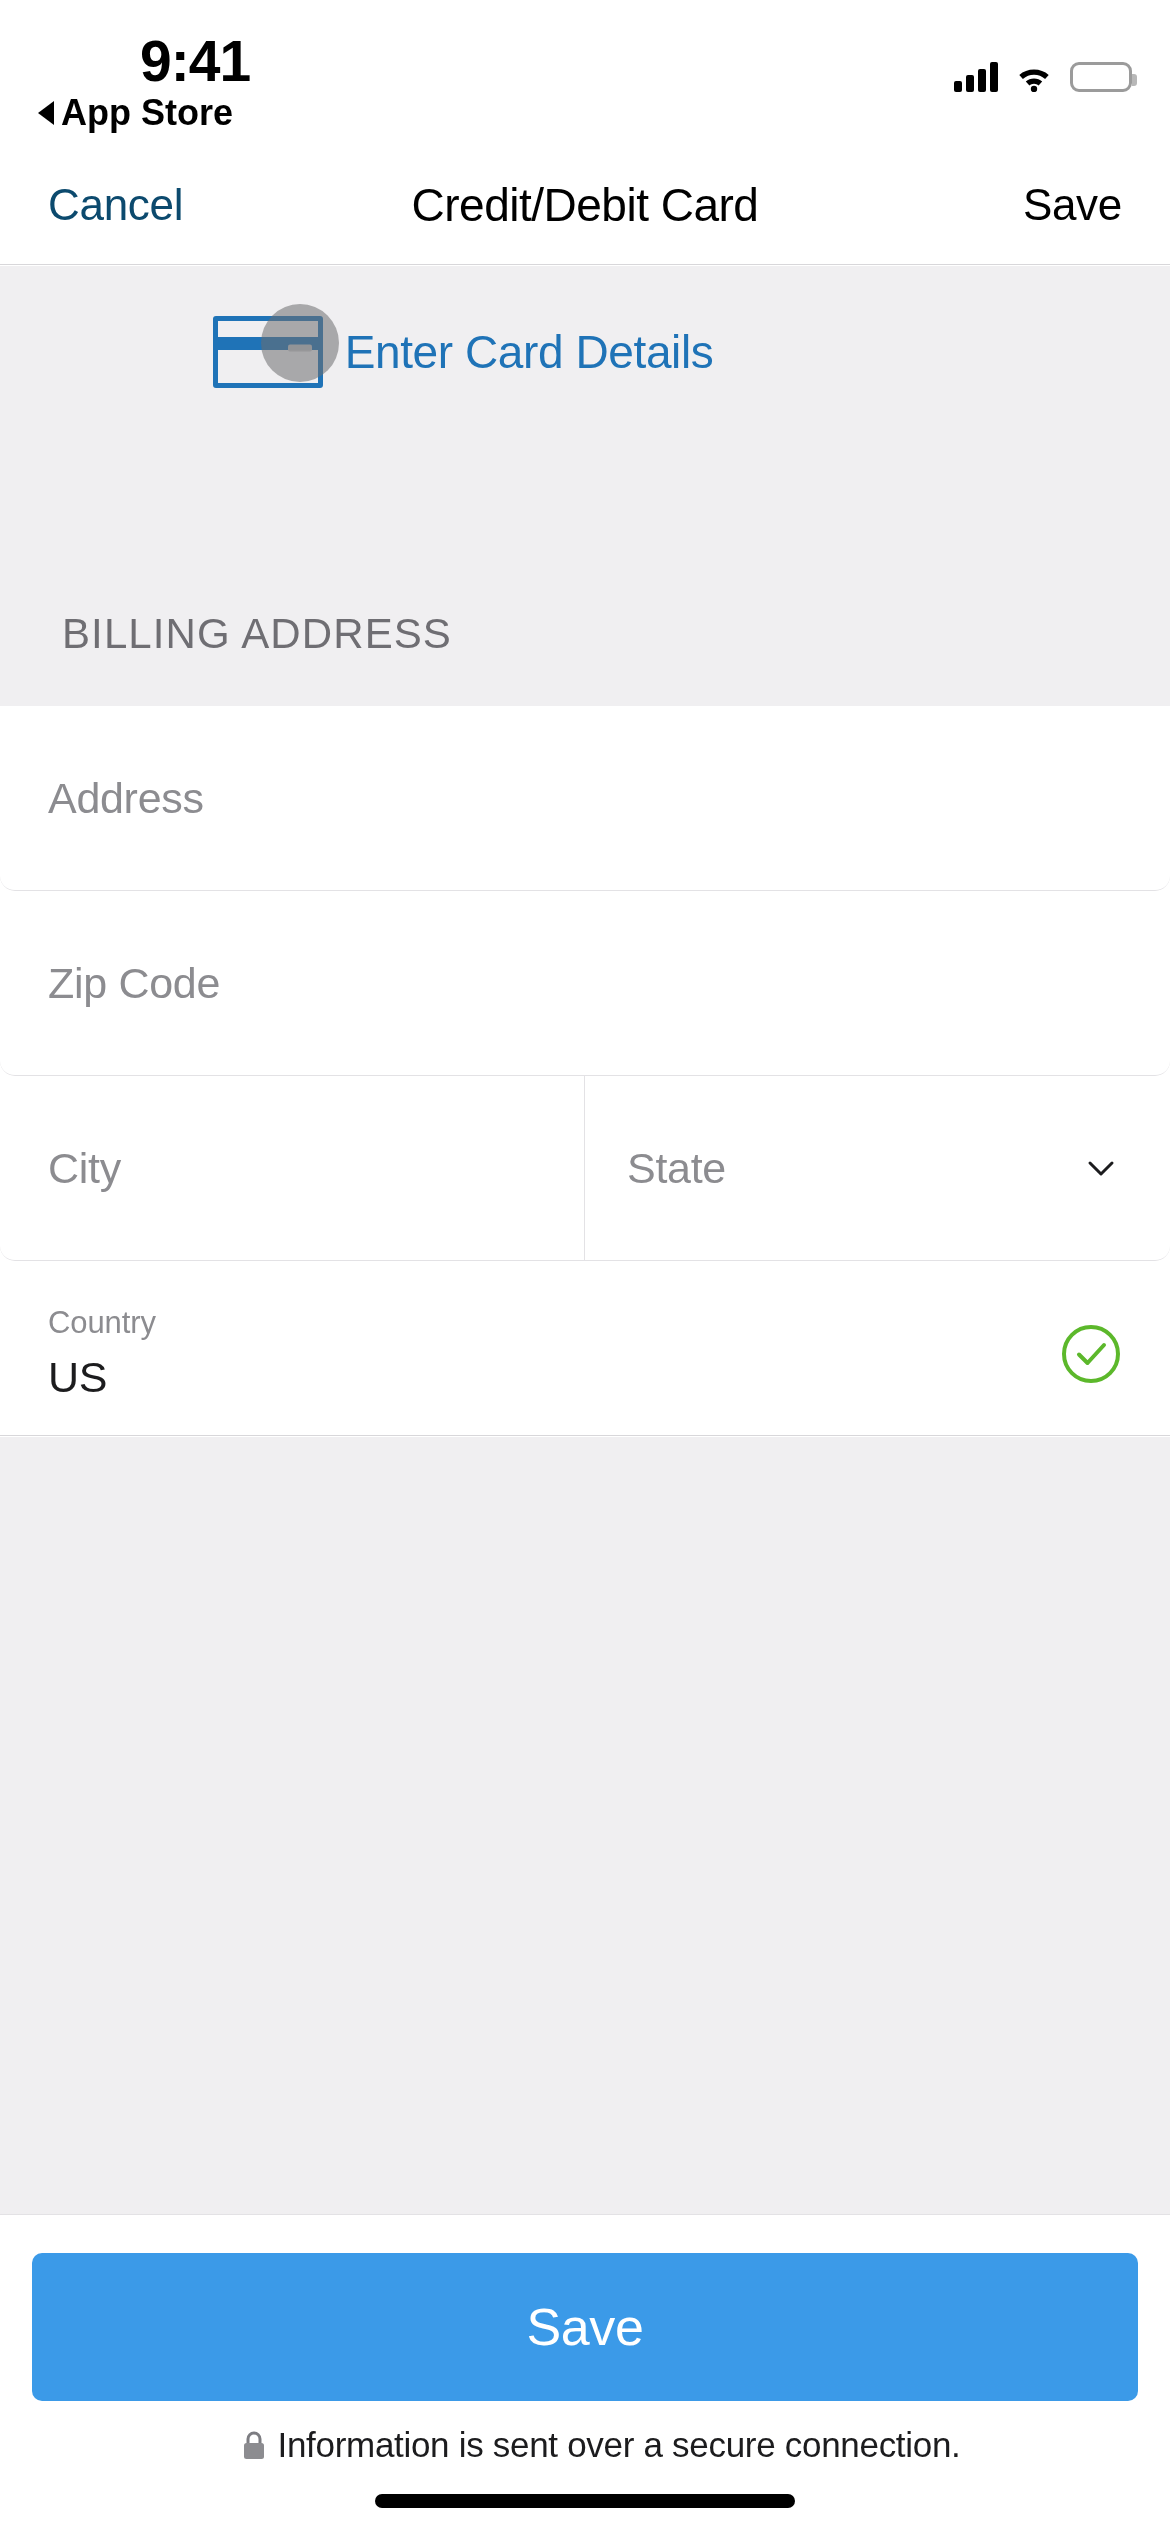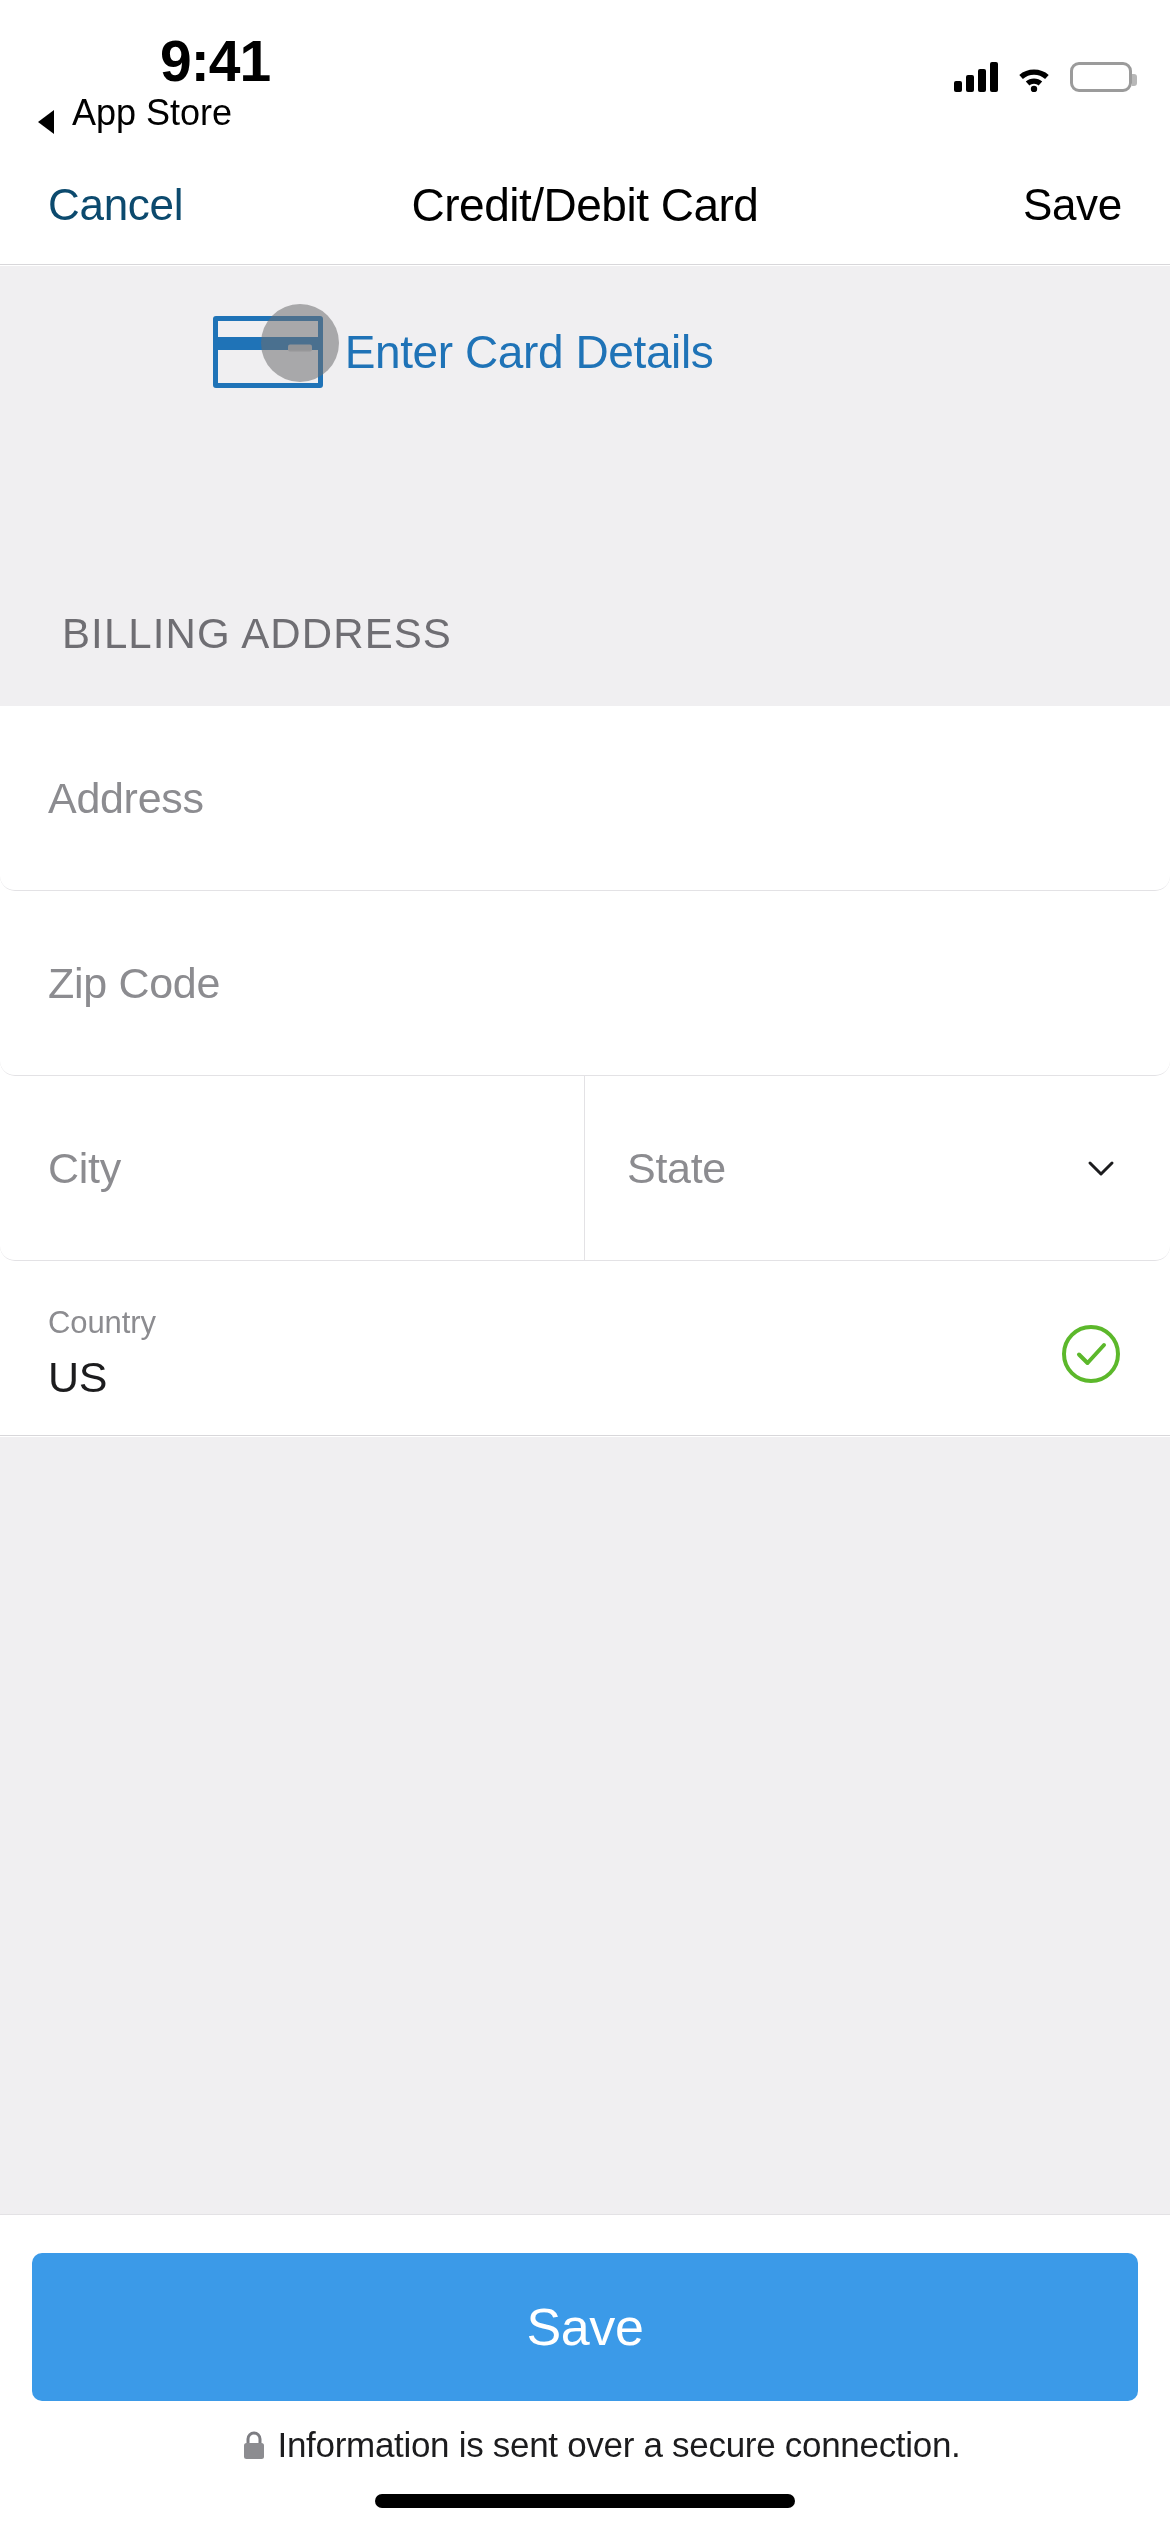--- a/index.html
+++ b/index.html
@@ -9,26 +9,26 @@
     font-family:"Liberation Sans", sans-serif;
     -webkit-font-smoothing:antialiased;
     overflow:hidden;
   }
   #screen { position:relative; width:1170px; height:2532px; background:#ffffff; }
 
   
   .statusbar { position:absolute; left:0; top:0; width:1170px; height:145px; background:#fff; }
   .sb-time {
     position:absolute; left:140px; top:28px;
-    font-size:57px; font-weight:700; letter-spacing:-1px; color:#000;margin-left:20px;
+    font-size:57px; font-weight:700; letter-spacing:-1px; color:#000;
   }
   .sb-back {
     position:absolute; left:38px; top:92px;
-    display:flex; align-items:flex-end; gap:18px;
-    font-size:36px; font-weight:400; color:#000;
+    display:flex; align-items:center; gap:7px;
+    font-size:36px; font-weight:700; color:#000;
   }
   .sb-back .tri {
     width:0; height:0;
     border-top:12px solid transparent;
     border-bottom:12px solid transparent;
     border-right:16px solid #000;
     display:block;
   }
   .sb-right {
     position:absolute; right:38px; top:48px;

